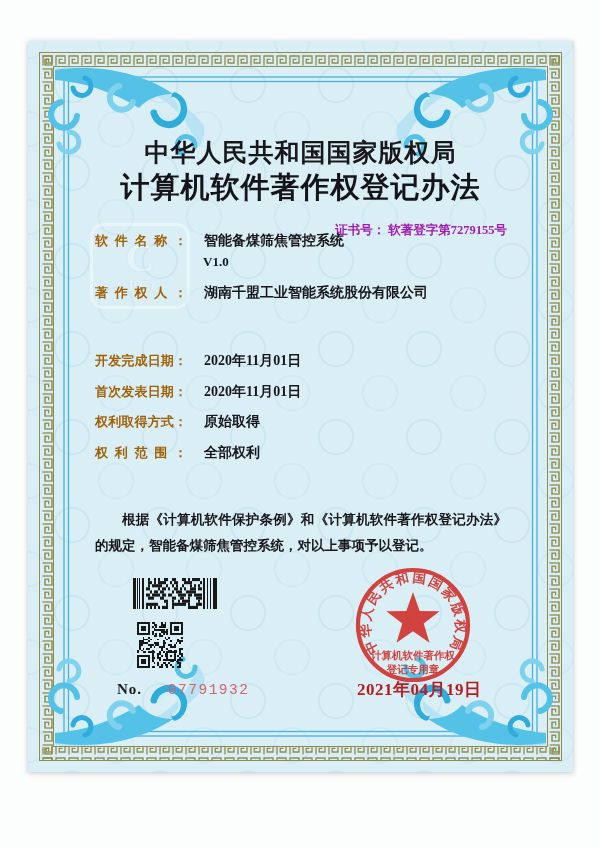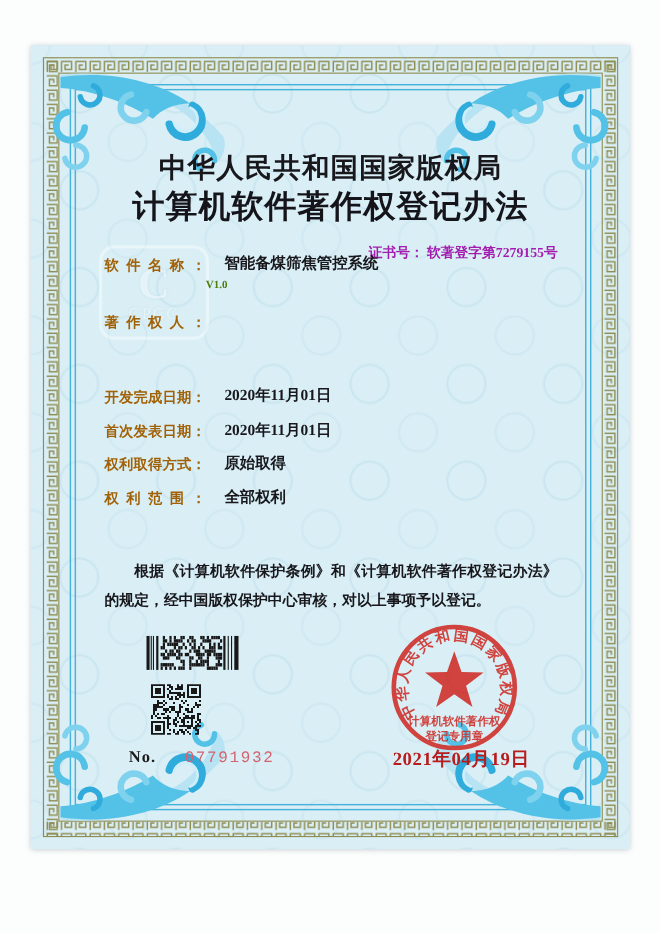--- a/index.html
+++ b/index.html
@@ -30,21 +30,21 @@
   .authority { left:0; top:95px; width:100%; text-align:center;
     font-size:25px; font-weight:bold; color:#17171c; letter-spacing:1px; }
   .cert-title { left:0; top:127px; width:100%; text-align:center;
     font-size:29px; font-weight:bold; color:#14141a; letter-spacing:1px; }
   .cert-no { right:66px; top:181px; font-size:12.5px; font-weight:bold; color:#a21caf; }
 
   .field-row { left:67px; width:430px; display:flex; align-items:flex-start; }
   .flabel { display:inline-block; width:92px; font-size:13px; font-weight:bold; color:#a16207;
             text-align:justify; text-align-last:justify; line-height:16px; flex:0 0 92px; }
   .fvalue { margin-left:0; font-size:14px; font-weight:bold; color:#17171c; line-height:16px;padding-left:17px; }
-  .fvalue2 { left:159px; font-size:10px; font-weight:bold; color:#4d7c0f; }
+  .fvalue2 { left:175px; font-size:13px; font-weight:bold; color:#0f172a; }
 
   .statement { left:67px; top:466px; width:412px; font-size:13.5px; font-weight:bold;
     color:#17171c; line-height:26px; text-indent:2em; text-align:justify; }
 
   .serial { left:89px; top:640px; font-size:15px; }
   .serial .no { font-weight:bold; color:#1b1b1b; letter-spacing:1px; }
   .serial .num { font-family:"Liberation Mono","DejaVu Sans Mono",monospace;
     color:#d4636f; font-size:14.5px; letter-spacing:1.5px; margin-left:22px; }
 
   .issue-date { left:329px; top:637px; font-size:17px; font-weight:bold;
@@ -126,20 +126,21 @@
       </div>
 
       <div class="abs field-row" style="top:192px">
         <span class="flabel">软件名称：</span>
         <span class="fvalue">智能备煤筛焦管控系统</span>
       </div>
       <div class="abs fvalue2" style="top:213px">V1.0</div>
 
       <div class="abs field-row" style="top:244px">
         <span class="flabel">著作权人：</span>
+        <span class="fvalue">湖南千盟工业智能系统股份有限公司</span>
       </div>
 
       <div class="abs field-row" style="top:312px">
         <span class="flabel">开发完成日期：</span>
         <span class="fvalue">2020年11月01日</span>
       </div>
 
       <div class="abs field-row" style="top:343px">
         <span class="flabel">首次发表日期：</span>
         <span class="fvalue">2020年11月01日</span>
@@ -149,21 +150,21 @@
         <span class="flabel">权利取得方式：</span>
         <span class="fvalue">原始取得</span>
       </div>
 
       <div class="abs field-row" style="top:404px">
         <span class="flabel">权利范围：</span>
         <span class="fvalue">全部权利</span>
       </div>
 
 
-      <div class="abs statement">根据《计算机软件保护条例》和《计算机软件著作权登记办法》的规定，经中国版权保护中心审核，对以上事项予以登记。</div>
+      <div class="abs statement">根据《计算机软件保护条例》和《计算机软件著作权登记办法》的规定，智能备煤筛焦管控系统，对以上事项予以登记。</div>
 
       <div class="abs barcode-wrap">
         <svg id="barcode" width="84" height="31" viewBox="0 0 84 31">
             <rect x="0" y="0" width="3" height="31" fill="#181818"></rect>
             <rect x="4" y="0" width="1" height="31" fill="#181818"></rect>
             <rect x="6" y="0" width="1" height="31" fill="#181818"></rect>
             <rect x="9" y="0" width="2" height="31" fill="#181818"></rect>
             <rect x="70" y="0" width="2" height="31" fill="#181818"></rect>
             <rect x="74" y="0" width="1" height="31" fill="#181818"></rect>
             <rect x="77" y="0" width="1" height="31" fill="#181818"></rect>

